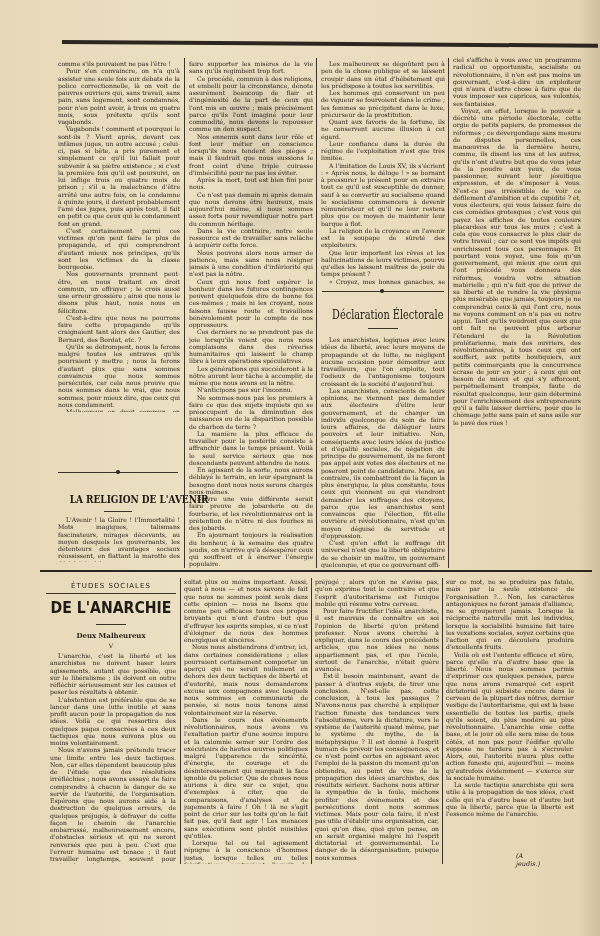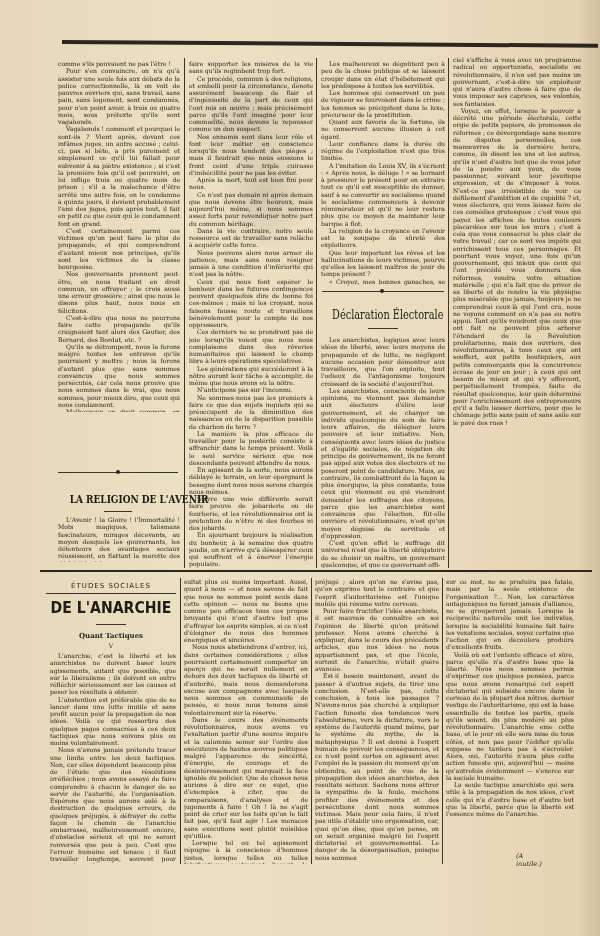--- a/index.html
+++ b/index.html
@@ -141,21 +141,21 @@
     </div>
   </div>
 
   <div class="hrule" style="left:40px;top:570px;width:552px;"></div>
 
   <div class="section">
     <div class="kicker" style="left:46px;top:582px;width:130px;font-size:7px;">ÉTUDES SOCIALES</div>
     <div class="short-rule" style="left:46px;top:593px;width:130px;"></div>
     <div class="title-condensed" style="left:40px;top:598px;width:142px;font-size:16px;font-family:'DejaVu Sans',sans-serif;transform:scaleX(0.88);transform-origin:center;">DE L'ANARCHIE</div>
     <div class="short-rule" style="left:96px;top:624px;width:30px;"></div>
-    <div class="subhead" style="left:46px;top:631px;width:130px;font-size:7px;">Quant Tactiques</div>
+    <div class="subhead" style="left:46px;top:631px;width:130px;font-size:7px;">Deux Malheureux</div>
     <div class="subhead" style="left:46px;top:642px;width:130px;font-size:6px;font-weight:normal;">V</div>
 
     <div class="col" style="left:50px;top:652px;width:126px;height:212px;">
       <p>L'anarchie, c'est la liberté et les anarchistes ne doivent baser leurs agissements, autant que possible, que sur le libéralisme ; ils doivent en outre réfléchir sérieusement sur les causes et peser les résultats à obtenir.</p>
       <p>L'abstention est préférable que de se lancer dans une lutte inutile et sans profit aucun pour la propagation de nos idées. Voilà ce qui ressortira des quelques pages consacrées à ces deux tactiques que nous suivons plus ou moins volontairement.</p>
       <p>Nous n'avons jamais prétendu tracer une limite entre les deux tactiques. Non, car elles dépendent beaucoup plus de l'étude que des résolutions irréfléchies ; nous avons essayé de faire comprendre à chacun le danger de se servir de l'autorité, de l'organisation. Espérons que nous aurons aidé à la destruction de quelques erreurs, de quelques préjugés, à défrayer de cette façon le chemin de l'anarchie embarrassé, malheureusement encore, d'obstacles sérieux et qui ne seront renversés que peu à peu. C'est que l'erreur humaine est tenace ; il faut travailler longtemps, souvent pour arriver à un ré-</p>
     </div>
 
     <div class="vrule" style="left:180px;top:578px;height:286px;"></div>
 
@@ -174,15 +174,15 @@
       <p>Est-il besoin maintenant, avant de passer à d'autres sujets, de tirer une conclusion. N'est-elle pas, cette conclusion, à tous les passages ? N'avons-nous pas cherché à expliquer l'action funeste des tendances vers l'absolutisme, vers la dictature, vers le système de l'autorité quand même, par le système du mythe, de la métaphysique ? Il est donné à l'esprit humain de prévoir les conséquences, et ce n'est point certes en agissant avec l'emploi de la passion du moment qu'on obtiendra, au point de vue de la propagation des idées anarchistes, des résultats sérieux. Sachons nous attirer la sympathie de la foule, méchons profiter des événements et des persécutions dont nous sommes victimes. Mais pour cela faire, il n'est pas utile d'établir une organisation, car, quoi qu'on dise, quoi qu'on pense, on en serait organisé malgré lui l'esprit dictatorial et gouvernemental. Le danger de la désorganisation, puisque nous sommes</p>
     </div>
 
     <div class="vrule" style="left:442px;top:578px;height:286px;"></div>
 
     <div class="col" style="left:446px;top:578px;width:128px;height:270px;">
       <p class="noindent">sur ce mot, ne se produira pas fatale, mais par la seule existence de l'organisation ?... Non, les caractères antagoniques ne feront jamais d'alliance, ne se grouperont jamais. Lorsque la réciprocité naturelle unit les individus, lorsque la sociabilité humaine fait taire les vexations sociales, soyez certains que l'action qui en découlera produira d'excellents fruits.</p>
       <p>Voilà où est l'entente efficace et sûre, parce qu'elle n'a d'autre base que la liberté. Nous nous sommes permis d'exprimer ces quelques pensées, parce que nous avons remarqué cet esprit dictatorial qui subsiste encore dans le cerveau de la plupart des nôtres, dernier vestige de l'autoritarisme, qui est la base essentielle de toutes les partis, quels qu'ils soient, du plus modéré au plus révolutionnaire. L'anarchie eme cette base, et le jour où elle sera mise de tous côtés, et non pas pour l'édifier qu'elle suppose ne tardera pas à s'écrouler. Alors, oui, l'autorité n'aura plus cette action funeste qui, aujourd'hui — moins qu'autrefois évidemment — s'exerce sur la sociale humaine.</p>
       <p>La seule tactique anarchiste qui sera utile à la propagation de nos idées, c'est celle qui n'a d'autre base et d'autre but que la liberté, parce que la liberté est l'essence même de l'anarchie.</p>
     </div>
-    <div class="signoff" style="left:516px;top:852px;">(A inutile.)</div>
+    <div class="signoff" style="left:516px;top:852px;">(A jeudis.)</div>
   </div>
 </div>
 
 </body></html>

